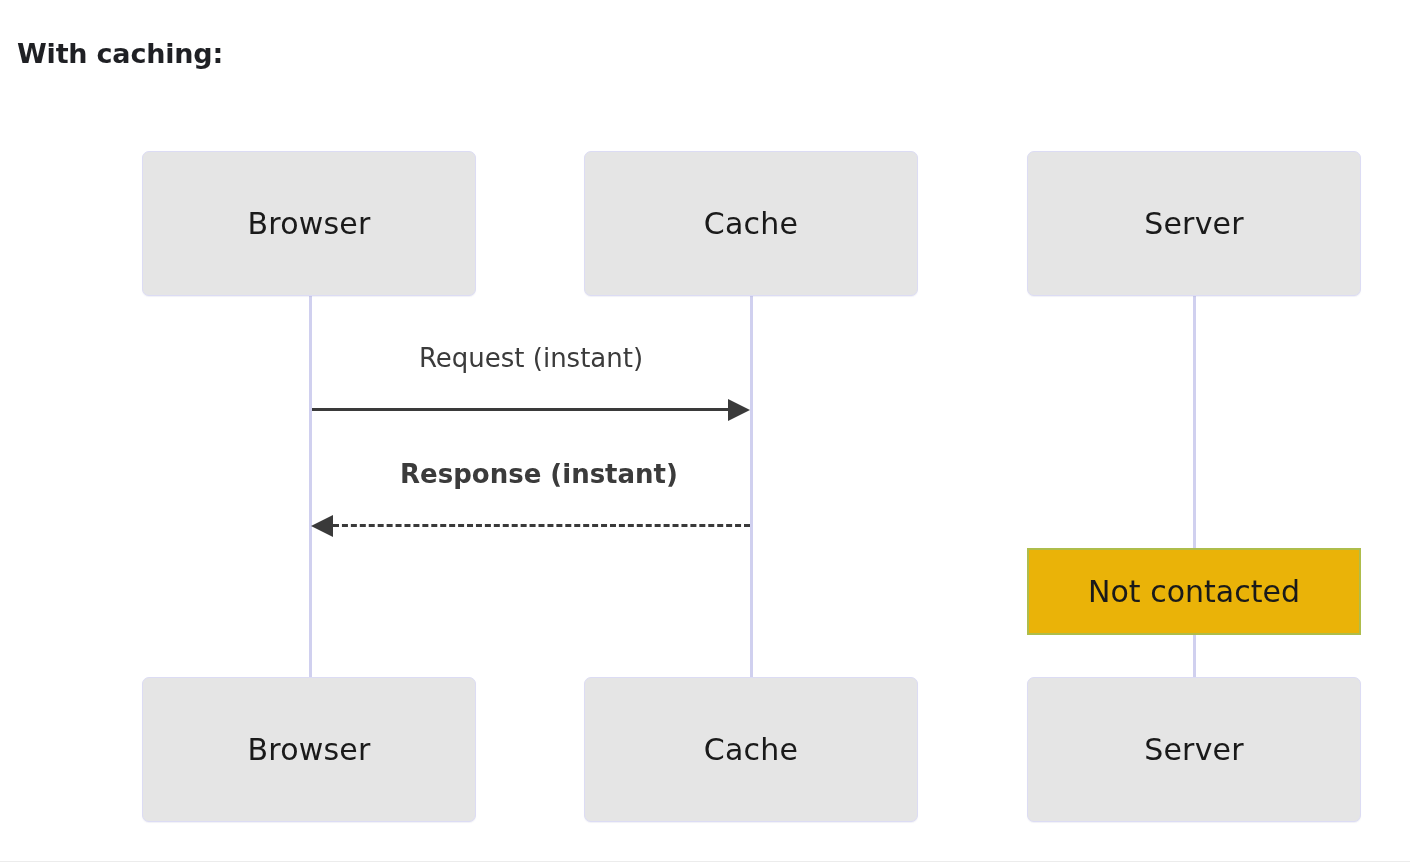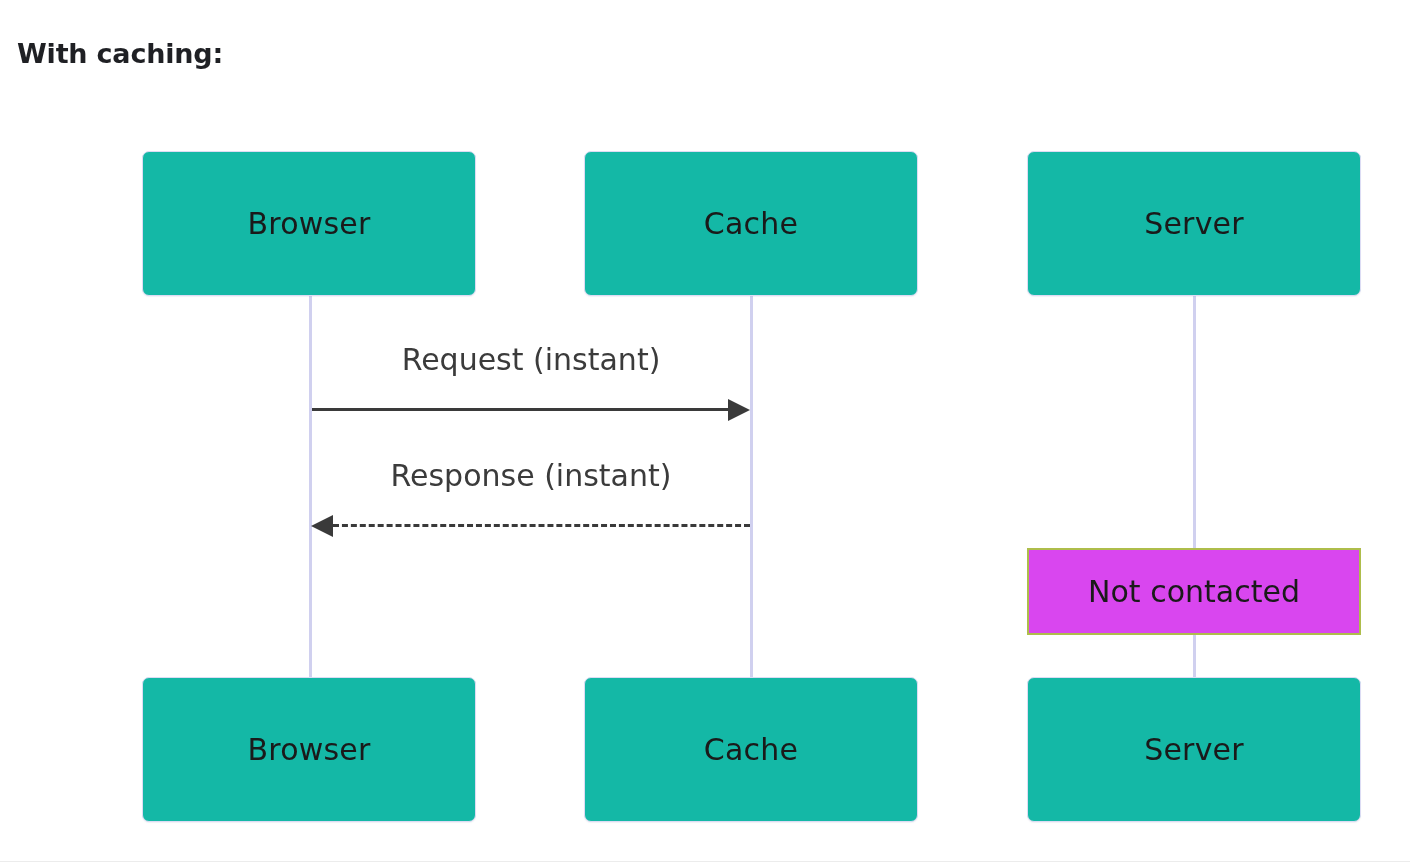--- a/index.html
+++ b/index.html
@@ -42,39 +42,39 @@
   .lifeline {
     position: absolute;
     width: 3px;
     background: #d0d0ef;
     z-index: 1;
   }
 
   
   .participant-box {
     position: absolute;
-    background: #14b8a6;
+    background: #e5e5e5;
     border: 1px solid #dcdcf4;
     border-radius: 7px;
     display: flex;
     align-items: center;
     justify-content: center;
     z-index: 3;
     box-shadow: 0 1px 1px rgba(120,120,170,0.10);
   }
   .participant-label {
     font-size: 30px;
     color: #1a1a1a;
     font-weight: 400;
     letter-spacing: 0.2px;
     line-height: 1;
   }
   .message-label {
     position: absolute;
-    font-size: 30px;
+    font-size: 26px;
     color: #3b3b3b;
     white-space: nowrap;
     text-align: center;
     z-index: 4;
     line-height: 1;
   }
   .message-line-solid {
     position: absolute;
     height: 3px;
     background: #3a3a3a;
@@ -99,21 +99,21 @@
   }
   .arrowhead-left {
     border-top: 11px solid transparent;
     border-bottom: 11px solid transparent;
     border-right: 22px solid #3a3a3a;
   }
 
   
   .note-box {
     position: absolute;
-    background: #d946ef;
+    background: #eab308;
     border: 2px solid #aebd4b;
     display: flex;
     align-items: center;
     justify-content: center;
     z-index: 6;
   }
   .note-label {
     font-size: 30px;
     color: #1a1a1a;
     white-space: nowrap;
@@ -155,21 +155,21 @@
   <div class="participant-box" style="left:1027px; top:151px; width:334px; height:145px;">
     <span class="participant-label">Server</span>
   </div>
 
   <div class="message-label" style="left:312px; top:345px; width:438px;">Request (instant)</div>
 
   <div class="message-line-solid" style="left:312px; top:408px; width:418px;"></div>
 
   <div class="arrowhead arrowhead-right" style="left:728px; top:399px;"></div>
 
-  <div class="message-label" style="left:312px; top:461px; width:438px;">Response (instant)</div>
+  <div class="message-label" style="left:320px; top:461px; width:438px;font-weight:bold;">Response (instant)</div>
 
   <div class="message-line-dashed" style="left:333px; top:524px; width:417px;"></div>
 
   <div class="arrowhead arrowhead-left" style="left:311px; top:515px;"></div>
 
   <div class="note-box" style="left:1027px; top:548px; width:334px; height:87px;">
     <span class="note-label">Not contacted</span>
   </div>
 
   <div class="participant-box" style="left:142px; top:677px; width:334px; height:145px;">

